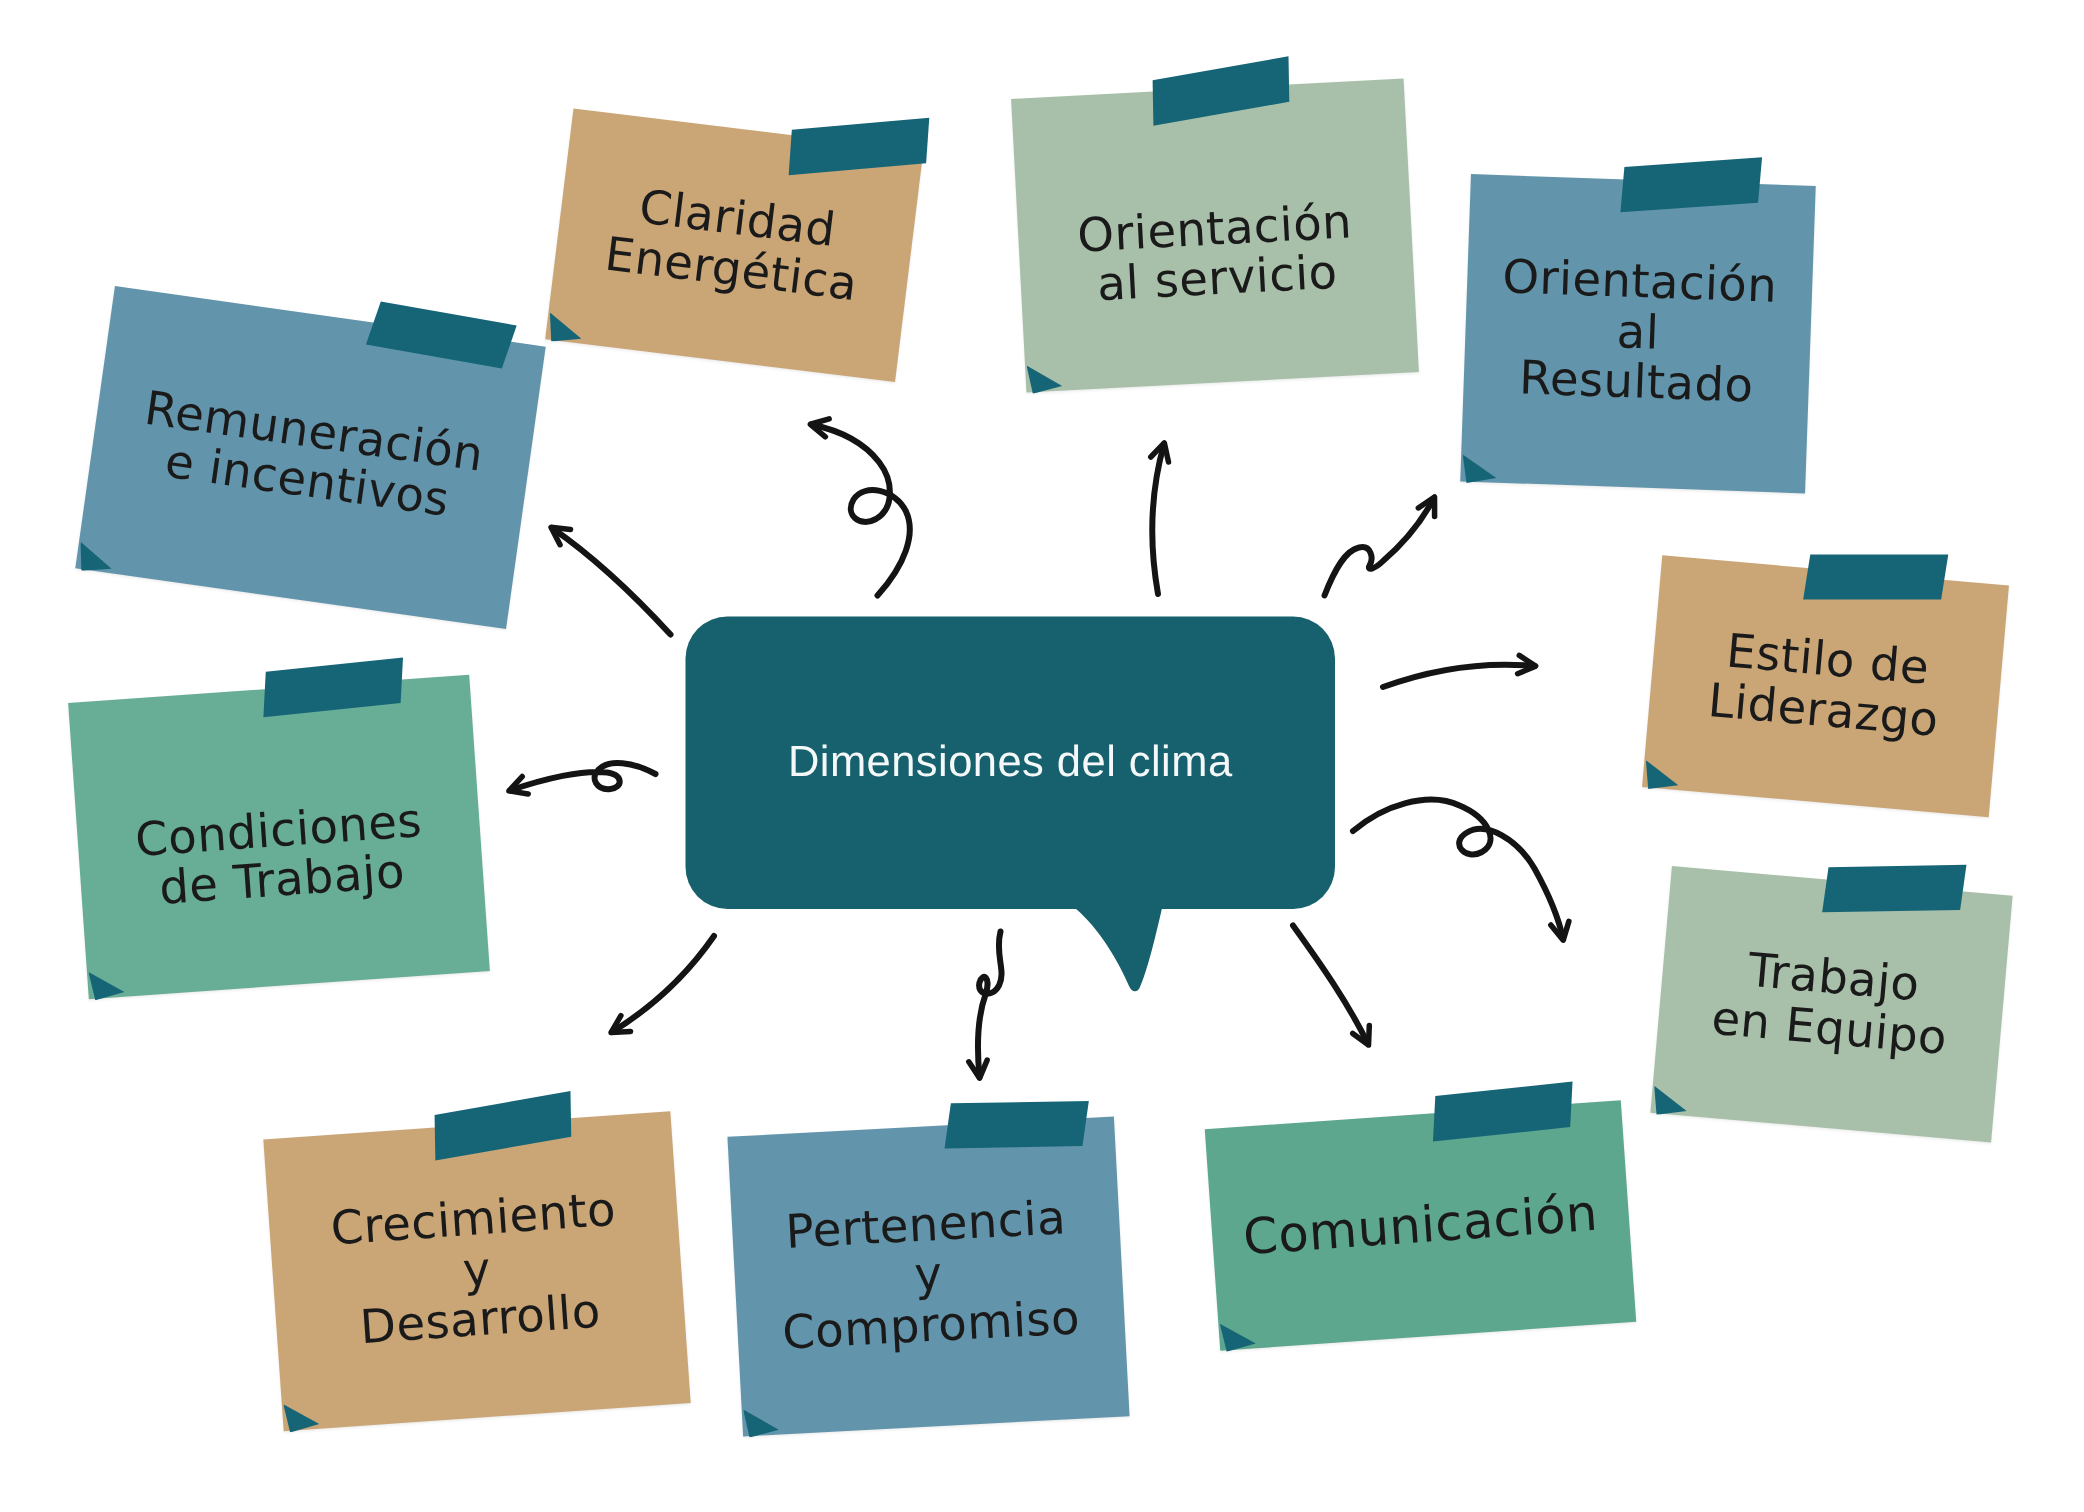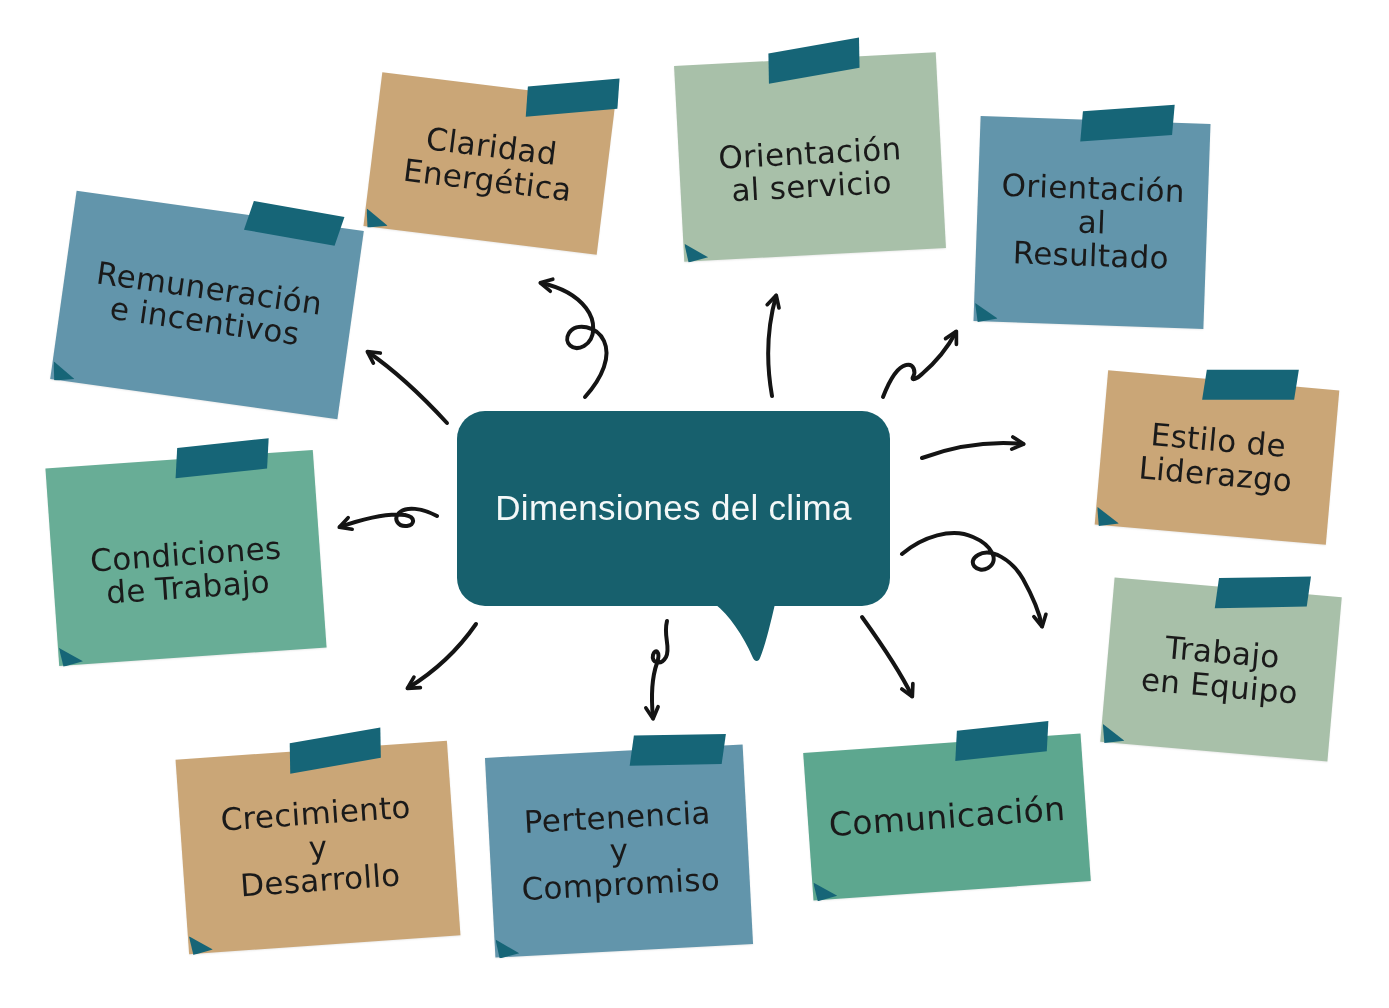--- a/index.html
+++ b/index.html
@@ -27,21 +27,21 @@
   .note-text.low{padding-top:26px;}
   .note-text.big{font-size:33px;}
 
   
   .bubble{position:absolute;left:457px;top:411px;width:433px;height:195px;z-index:3;
           background:var(--bubble);border-radius:28px;}
   .bubble-tail{position:absolute;left:258px;bottom:-56px;width:60px;height:58px;}
   .bubble-text{position:absolute;inset:0;display:flex;flex-direction:column;
                align-items:center;justify-content:center;text-align:center;
                font-family:"Liberation Sans",sans-serif;font-weight:500;
-               color:var(--bubble-text);font-size:35px;line-height:1.66;letter-spacing:.3px;}
+               color:var(--bubble-text);font-size:29px;line-height:1.66;letter-spacing:.3px;}
 </style>
 </head>
 <body>
 
 <div class="stage">
 
   <svg class="arrows" width="1389" height="1008" viewBox="0 0 1389 1008">
     <defs>
       <marker id="ah" viewBox="0 0 12 12" refX="9" refY="6" markerWidth="4.6" markerHeight="4.6" orient="auto-start-reverse">
         <path d="M2 2 L9.5 6 L2 10" fill="none" stroke="#141414" stroke-width="2.4" stroke-linecap="round" stroke-linejoin="round"></path>

